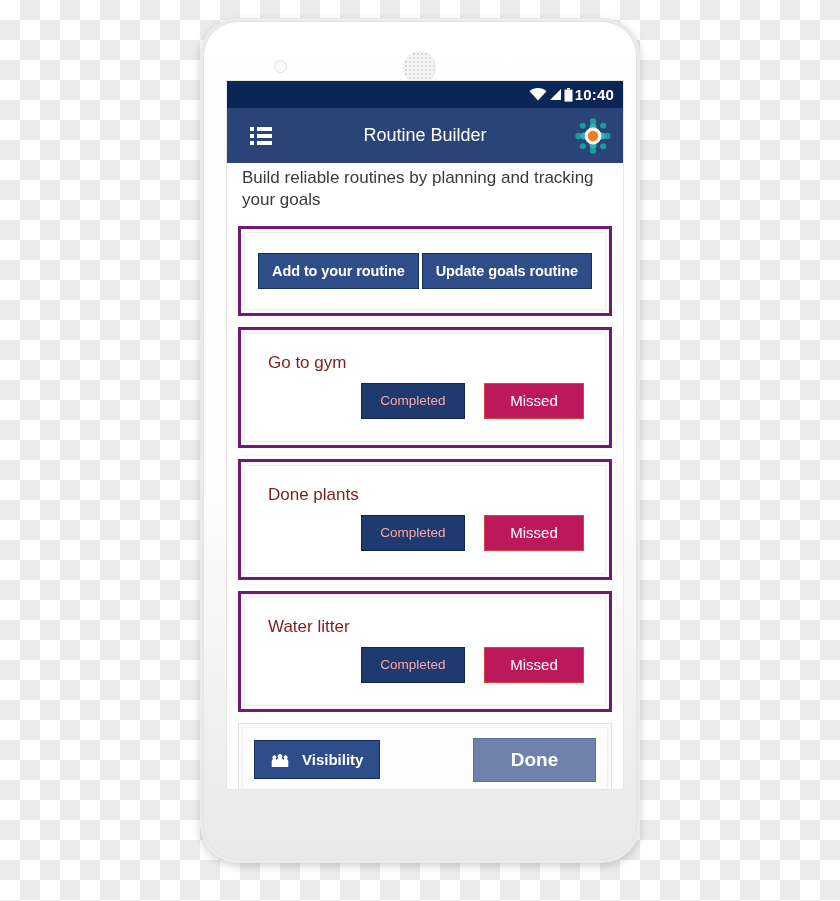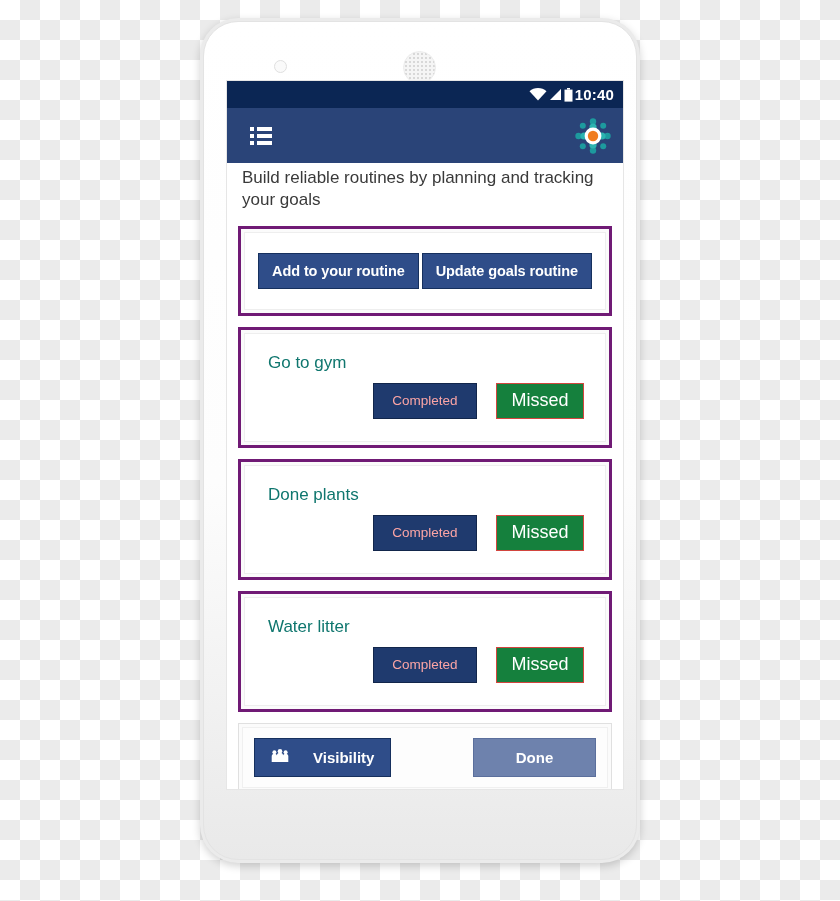--- a/index.html
+++ b/index.html
@@ -180,46 +180,46 @@
     color: #ffffff;
     font-size: 14.5px;
     font-weight: bold;
     padding: 9px 13px;
     letter-spacing: -0.1px;
   }
 
   
   .task-title {
     font-size: 17px;
-    color: #0f766e;
+    color: #7f1d1d;
     padding: 9px 0 0 11px;
   }
   .task-btn-row {
     display: flex;
     justify-content: flex-end;
     gap: 19px;
     padding: 10px 9px 10px 0;
   }
   .btn-completed {
     background: #1f3a6e;
     border: 1px solid #12264b;
     color: #fca5a5;
     font-size: 13.5px;
     width: 104px;
     height: 36px;
     display: flex;
     align-items: center;
     justify-content: center;
   }
   .btn-missed {
-    background: #15803d;
+    background: #be185d;
     border: 1px solid #d2453e;
     color: #ffffff;
-    font-size: 18px;
-    width: 88px;
+    font-size: 15px;
+    width: 100px;
     height: 36px;
     display: flex;
     align-items: center;
     justify-content: center;
   }
 
   
   #footer-panel {
     margin: 0 11px 11px 11px;
     background: #fbfbfb;
@@ -235,29 +235,29 @@
     padding: 10px 11px;
   }
   #visibility-btn {
     background: #2f4d89;
     border: 1px solid #16305e;
     color: #ffffff;
     font-size: 15px;
     font-weight: bold;
     padding: 10px 16px;
     display: flex;
-    align-items: flex-start;
-    gap: 24px;
+    align-items: flex-end;
+    gap: 13px;
     cursor: pointer;
   }
   #done-btn {
     background: #6e82ad;
     border: 1px solid #5b6f9c;
     color: #ffffff;
-    font-size: 15px;
+    font-size: 19px;
     font-weight: bold;
     padding: 10px 16px;
     width: 123px;
     text-align: center;
     box-sizing: border-box;
     cursor: pointer;
   }
   .people-icon { display: block; }
 </style>
 </head>
@@ -294,20 +294,21 @@
             </div>
           <div class="mrow">
               <div class="mdot"></div>
               <div class="mbar"></div>
             </div>
           <div class="mrow">
               <div class="mdot"></div>
               <div class="mbar"></div>
             </div>
         </div>
+        <div id="app-title">Routine Builder</div>
         <svg id="settings-icon" viewBox="0 0 40 40">
           <g fill="#1d9a9e">
             <circle cx="20" cy="5.5" r="3.2"></circle>
             <circle cx="34.5" cy="20" r="3.2"></circle>
             <circle cx="20" cy="34.5" r="3.2"></circle>
             <circle cx="5.5" cy="20" r="3.2"></circle>
             <circle cx="30.2" cy="9.8" r="3"></circle>
             <circle cx="30.2" cy="30.2" r="3"></circle>
             <circle cx="9.8" cy="30.2" r="3"></circle>
             <circle cx="9.8" cy="9.8" r="3"></circle>

